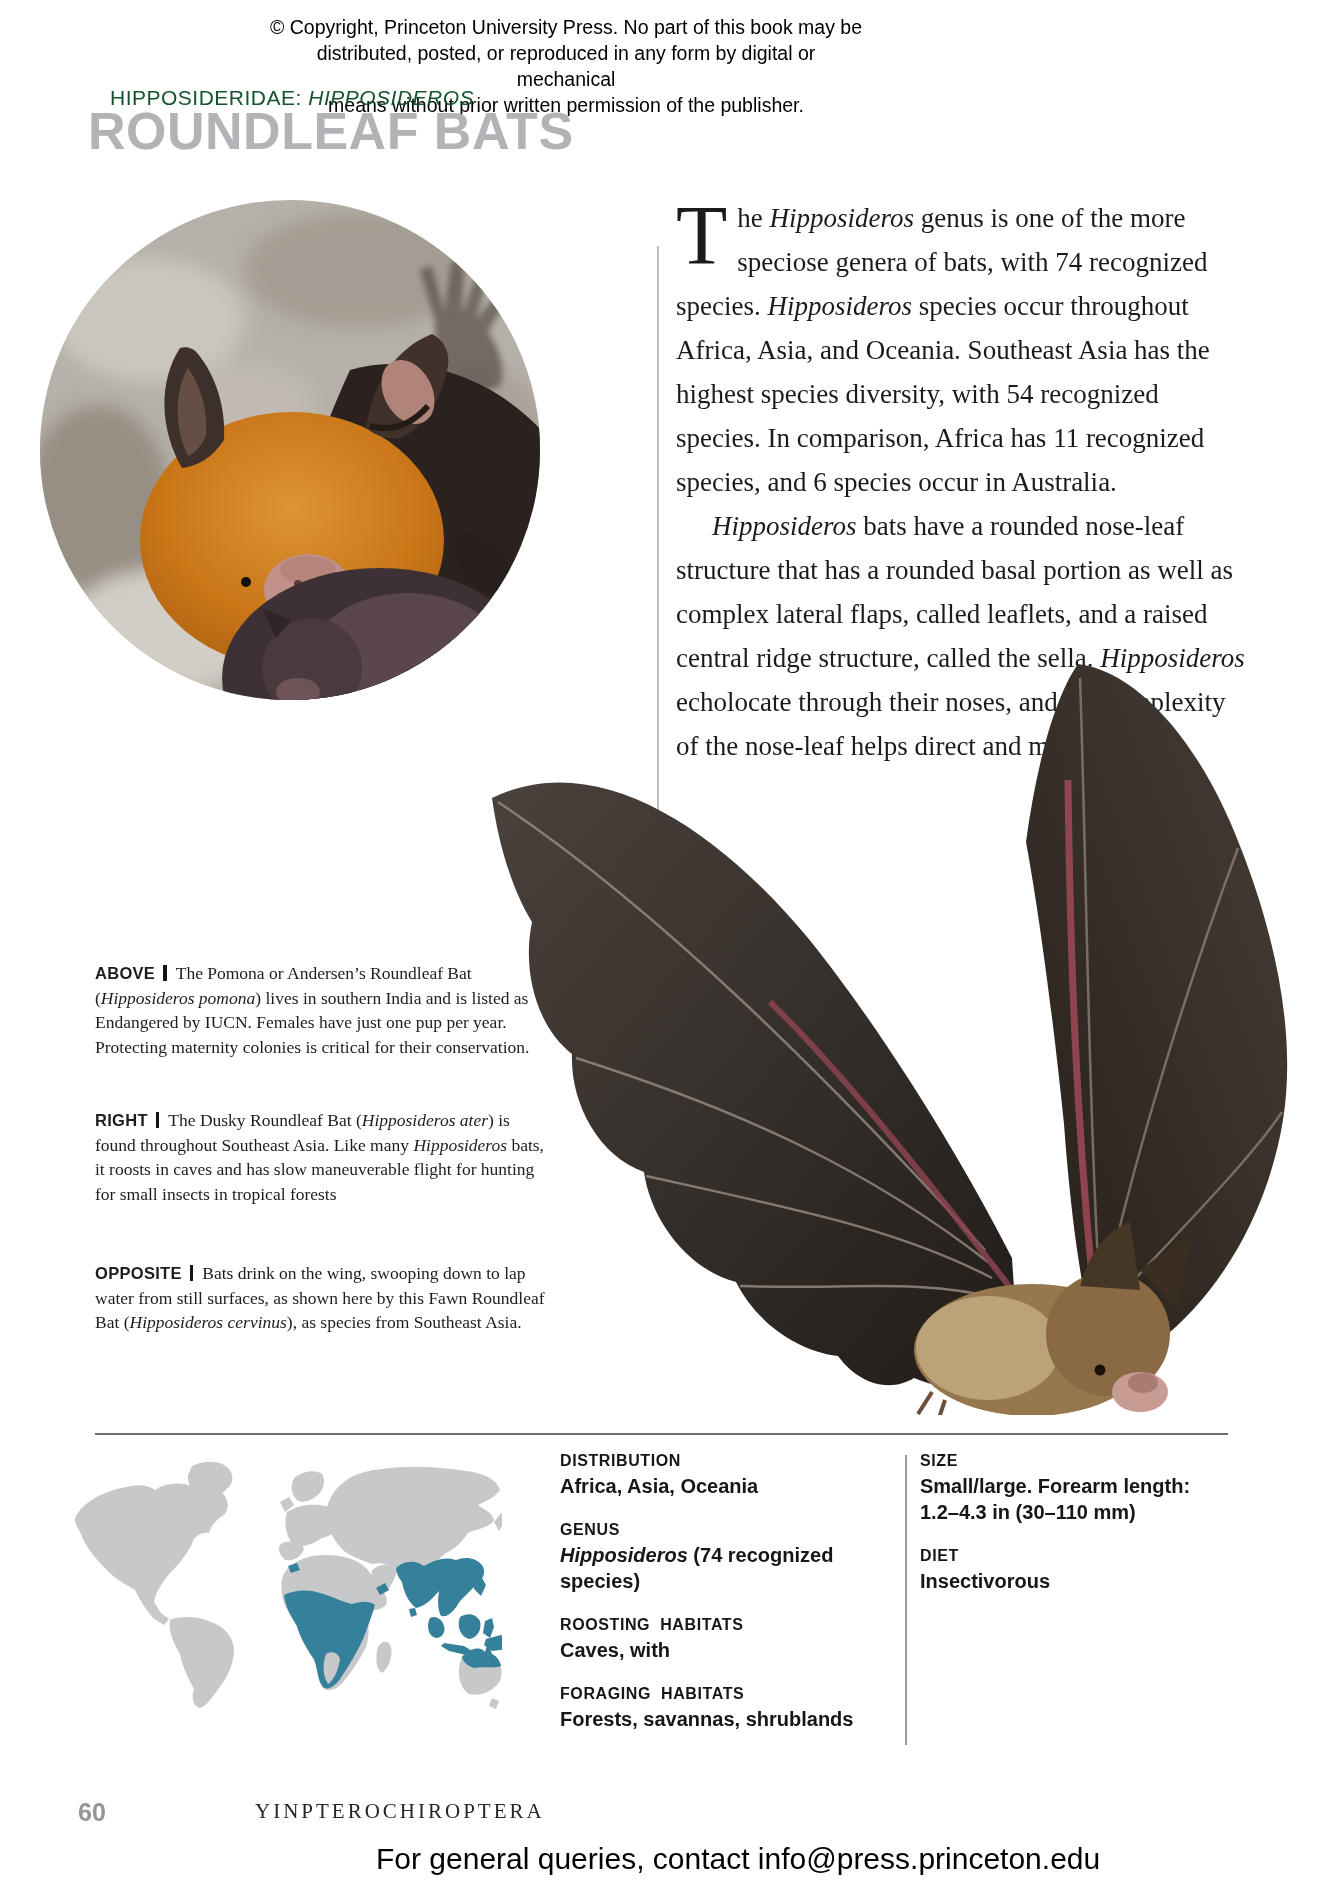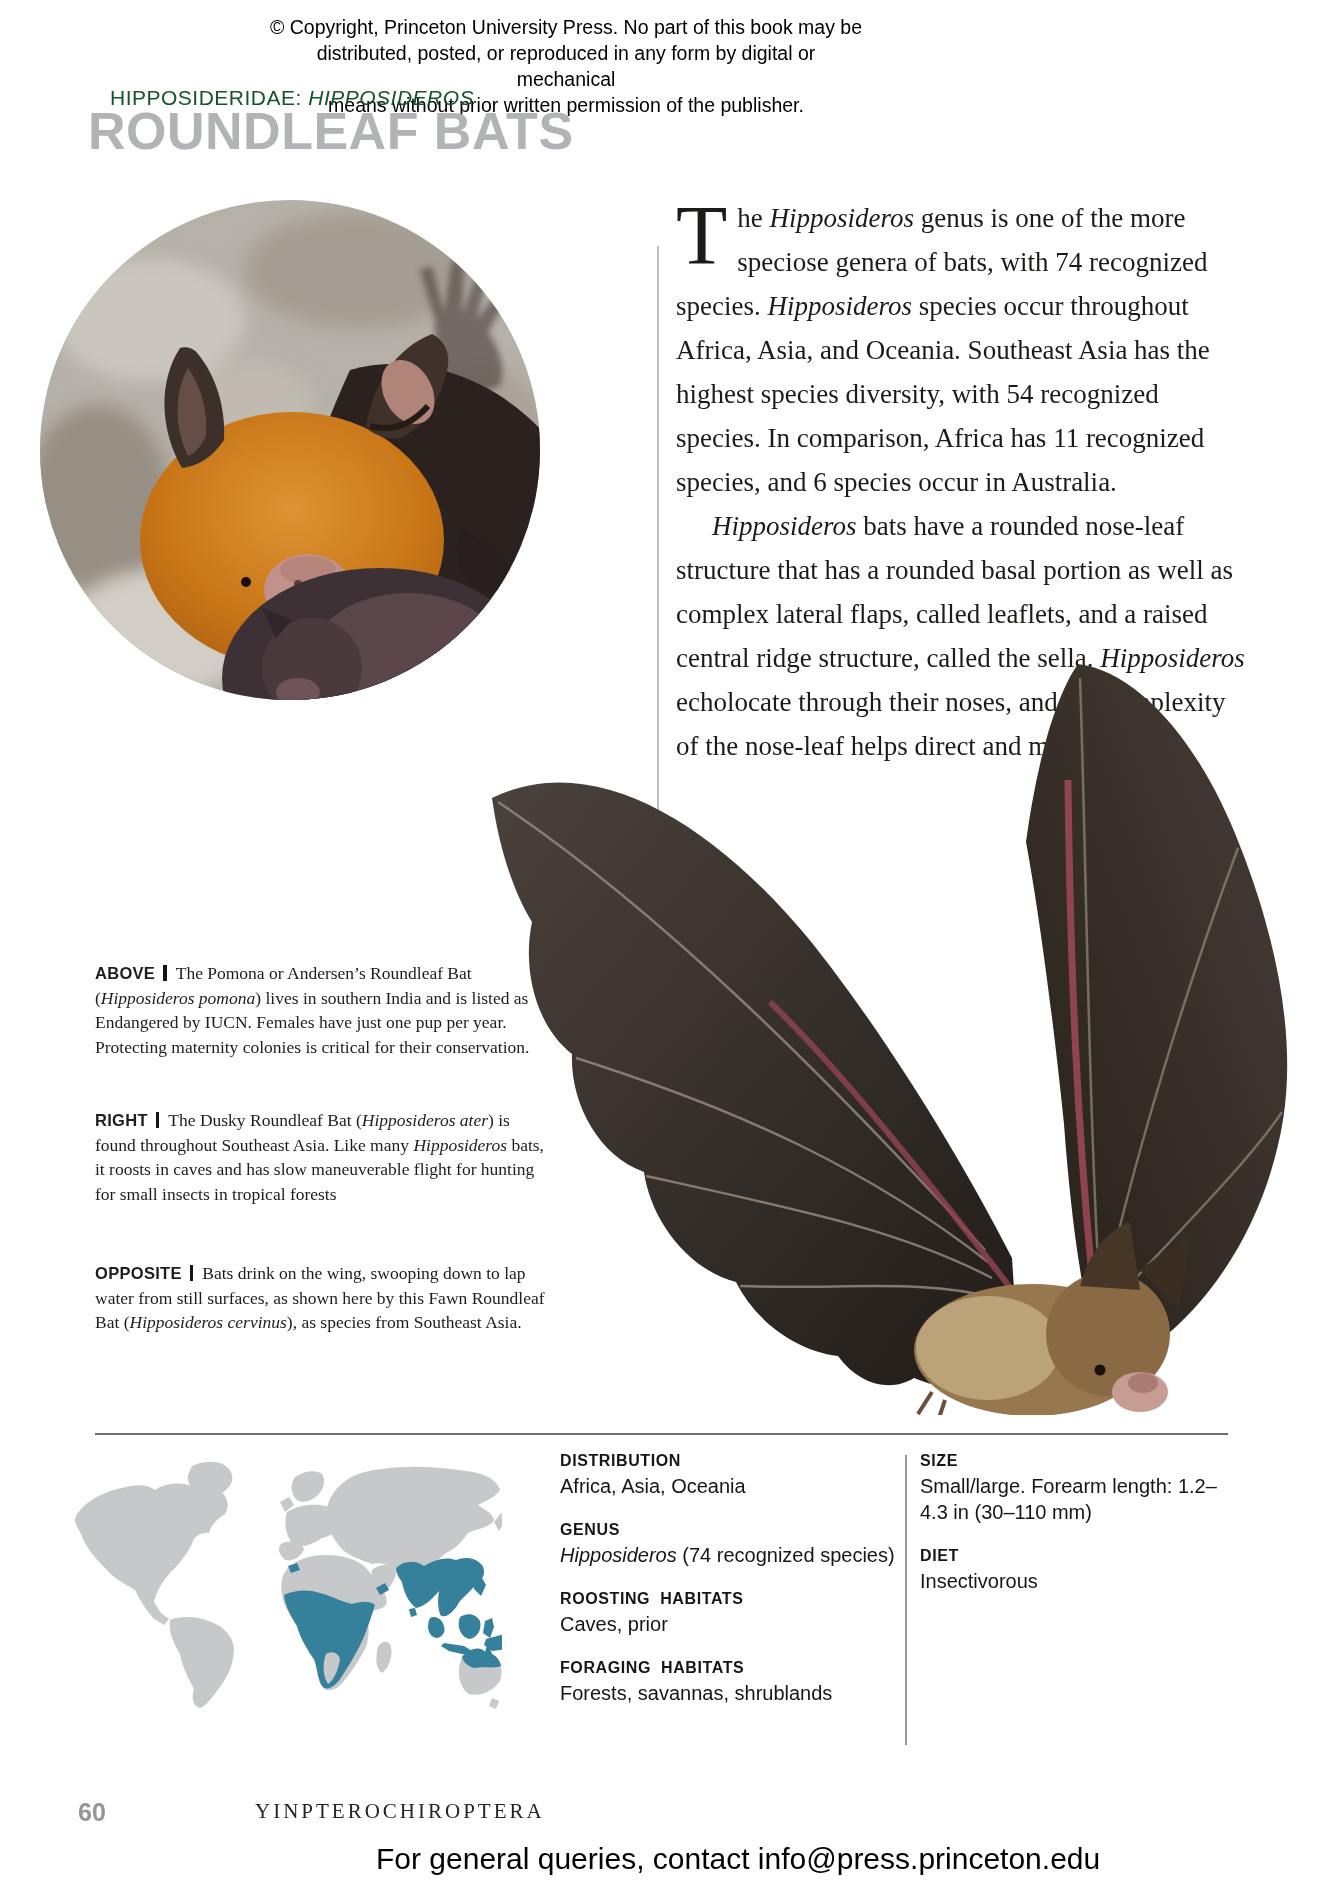--- a/index.html
+++ b/index.html
@@ -46,21 +46,21 @@
 
   .map{position:absolute;left:42px;top:1460px;width:460px;height:250px;}
   .map .land path, .map path.land{fill:var(--map-land);stroke:none;}
   .map .hi path{fill:var(--map-highlight);stroke:none;}
 
   .info-col{position:absolute;font-family:"Liberation Sans",sans-serif;color:#161616;}
   .info-mid{left:560px;top:1452px;width:345px;}
   .info-right{left:920px;top:1452px;width:300px;}
   .info-label{font-weight:bold;font-size:16px;letter-spacing:.6px;word-spacing:5px;margin:22px 0 0 0;}
   .info-label.first{margin-top:0;}
-  .info-value{font-size:20px;line-height:26px;font-weight:normal;margin:3px 0 0 0;}
+  .info-value{font-size:20px;line-height:26px;font-weight:bold;margin:3px 0 0 0;}
 
   .info-divider{position:absolute;left:905px;top:1455px;width:2px;height:290px;background:#9a9a9a;}
 
   .page-number{position:absolute;left:78px;top:1798px;font-family:"Liberation Sans",sans-serif;
                font-size:25px;font-weight:bold;color:var(--page-number-gray);}
   .running-head{position:absolute;left:255px;top:1799px;font-size:21px;letter-spacing:3px;color:#262626;}
   .contact-line{position:absolute;left:376px;top:1842px;font-family:"Liberation Sans",sans-serif;
                 font-size:30px;color:#000;}
 </style>
 </head>
@@ -221,21 +221,21 @@
     </g>
     <path class="land" d="M284,194 C290,190 297,193 298,200 C296,210 292,220 286,224 C281,216 280,205 284,194 Z"></path>
   </svg>
 
   <div class="info-col info-mid">
     <p class="info-label first">DISTRIBUTION</p>
     <p class="info-value">Africa, Asia, Oceania</p>
     <p class="info-label">GENUS</p>
     <p class="info-value"><span class="it">Hipposideros</span><span> (74 recognized species)</span></p>
     <p class="info-label">ROOSTING HABITATS</p>
-    <p class="info-value">Caves, prior</p>
+    <p class="info-value">Caves, with</p>
     <p class="info-label">FORAGING HABITATS</p>
     <p class="info-value">Forests, savannas, shrublands</p>
   </div>
 
   <div class="info-divider"></div>
 
   <div class="info-col info-right">
     <p class="info-label first">SIZE</p>
     <p class="info-value">Small/large. Forearm length: 1.2–4.3 in (30–110 mm)</p>
     <p class="info-label">DIET</p>

